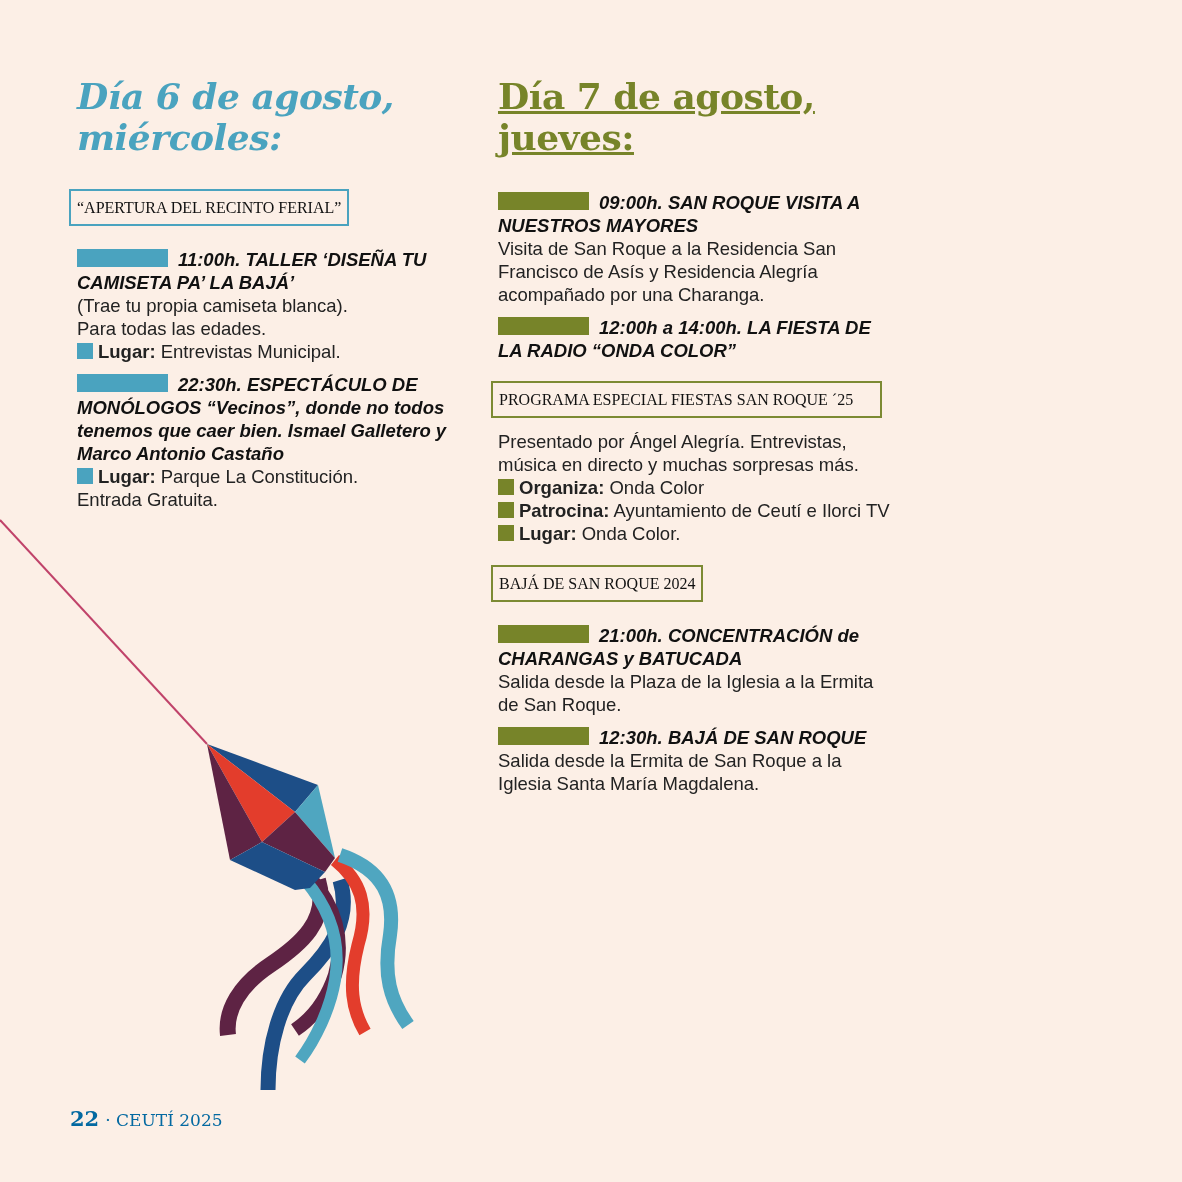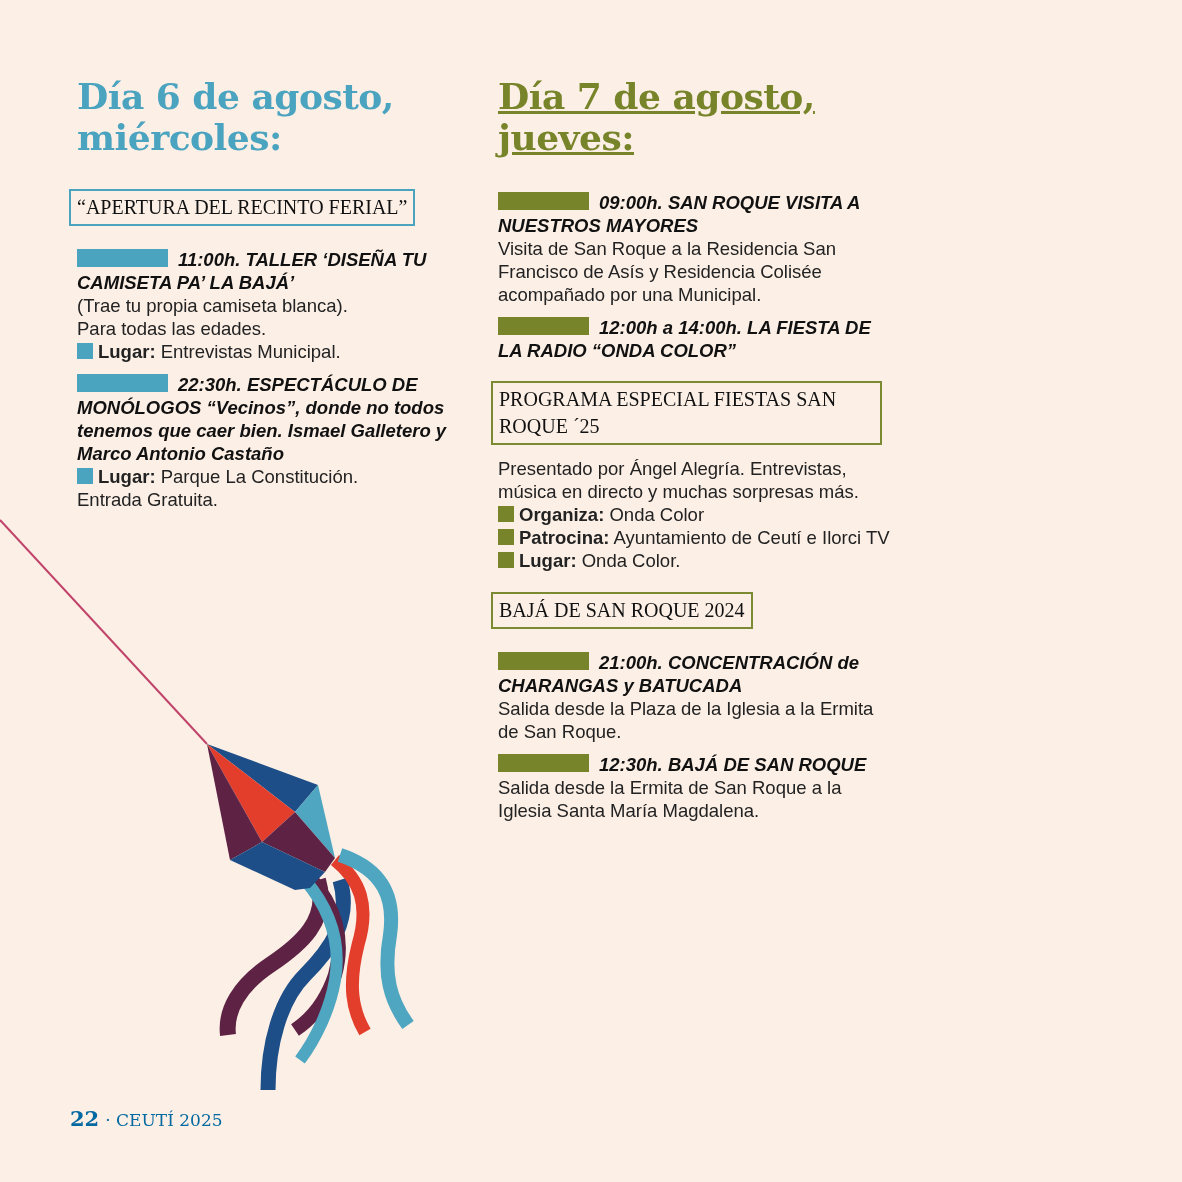--- a/index.html
+++ b/index.html
@@ -16,26 +16,26 @@
     .col-right { left: 498px; top: 76px; width: 400px; }
 
     .day-title {
       font-family: "DejaVu Serif", "Liberation Serif", serif;
       font-weight: bold;
       font-size: 36px;
       line-height: 41px;
       margin: 0;
       letter-spacing: -0.5px;
     }
-    .day-title.blue { color: #4aa3bf; }
+    .day-title.blue { color: #4aa3bf; font-style: italic; }
     .day-title.olive { color: #778429; text-decoration: underline; }
 
     .boxed {
       font-family: "Liberation Serif", "DejaVu Serif", serif;
-      font-size: 20px;
+      font-size: 16px;
       line-height: 27px;
       color: #111;
       display: inline-block;
       padding: 3px 6px 3px 6px;
       border: 2px solid;
       box-sizing: border-box;
     }
     .boxed.blue { border-color: #4aa3bf; }
     .boxed.olive { border-color: #7c8a33; }
 
@@ -121,21 +121,21 @@
 </div>
 
 <div class="col col-right">
   <h1 class="day-title olive">
     <span>Día 7 de agosto,</span><br>
     <span>jueves:</span>
   </h1>
 
   <div class="event" style="margin-top:33px;">
     <div class="event-title"><span class="bar olive"></span><span>09:00h. SAN ROQUE VISITA A NUESTROS MAYORES</span></div>
-    <div class="desc">Visita de San Roque a la Residencia San Francisco de Asís y Residencia Colisée acompañado por una Municipal.</div>
+    <div class="desc">Visita de San Roque a la Residencia San Francisco de Asís y Residencia Alegría acompañado por una Charanga.</div>
   </div>
 
   <div class="event" style="margin-top:10px;">
     <div class="event-title"><span class="bar olive"></span><span>12:00h a 14:00h. LA FIESTA DE LA RADIO “ONDA COLOR”</span></div>
   </div>
 
   <div style="margin-top:19px; margin-left:-7px; width:391px;">
     <span class="boxed olive" style="display:block;">PROGRAMA ESPECIAL FIESTAS SAN ROQUE ´25</span>
   </div>
 

